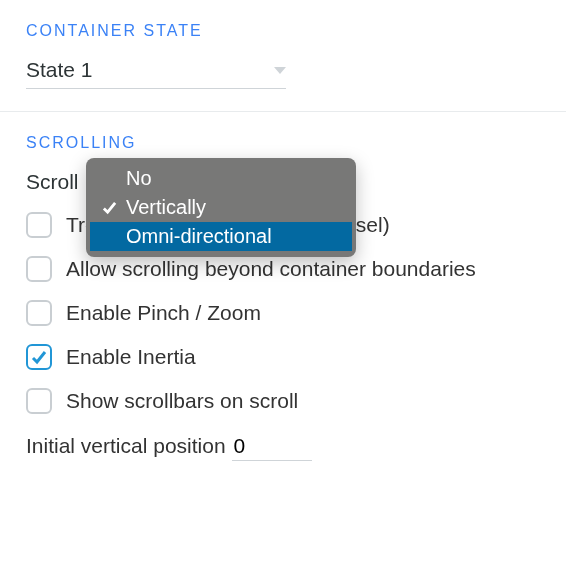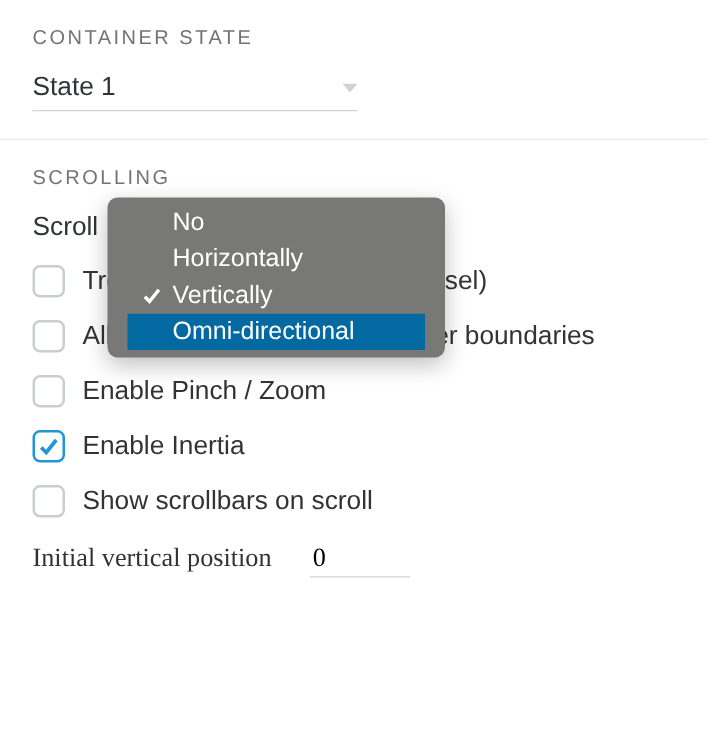--- a/index.html
+++ b/index.html
@@ -1,19 +1,19 @@
 <!DOCTYPE html>
 <html><head>
 <meta charset="utf-8">
 <style>
   * { box-sizing: border-box; margin: 0; padding: 0; }
   html, body { width: 566px; height: 588px; font-family: -apple-system, 'Helvetica Neue', Arial, sans-serif; background: #fff; color: #333; }
   .panel { padding: 22px 26px 0 26px; position: relative; }
   .section-heading {
-    font-size: 16px; letter-spacing: 2px; color: #737373; font-weight: 500;
+    font-size: 16px; letter-spacing: 2px; color: #3b82f6; font-weight: 500;
     margin-bottom: 18px;
   }
   .state-select {
     display: flex; align-items: center; justify-content: space-between;
     width: 260px; border-bottom: 1px solid #cfd4d8; padding-bottom: 6px;
     font-size: 21px; color: #2d3436; cursor: pointer; gap: 24px;
   }
   .state-select .caret {
     width: 0; height: 0; border-left: 6px solid transparent; border-right: 6px solid transparent;
     border-top: 7px solid #cfd4d8;
@@ -28,29 +28,29 @@
   }
   .chk {
     width: 26px; height: 26px; border: 2px solid #c9ced2; border-radius: 6px;
     display: flex; align-items: center; justify-content: center; flex-shrink: 0;
     cursor: pointer; background: #fff;
   }
   .chk.checked { border-color: #2196d6; }
   .chk.checked svg { display: block; }
   .chk svg { display: none; width: 16px; height: 16px; stroke: #2196d6; stroke-width: 3; fill: none; }
 
-  .num-row { display: flex; align-items: baseline; gap: 31px; font-size: 21px; color: #333; font-family: Liberation Serif, serif; }
+  .num-row { display: flex; align-items: baseline; gap: 6px; font-size: 21px; color: #333; }
   .num-input {
     width: 80px; border: none; border-bottom: 1px solid #cfd4d8; font-size: 21px;
     padding: 2px 2px; outline: none; font-family: inherit;
   }
 
   .dropdown {
     position: absolute; left: 86px; top: 158px; width: 270px;
-    background: #787877; border-radius: 8px; padding: 6px 16px;
+    background: #787877; border-radius: 8px; padding: 6px 4px;
     box-shadow: 0 6px 18px rgba(0,0,0,0.25);
     color: #fff; font-size: 20px;
   }
   .dropdown .item {
     display: flex; align-items: center; gap: 8px;
     padding: 3px 12px 3px 10px; cursor: pointer;
   }
   .dropdown .item .tick {
     width: 18px; height: 18px; flex-shrink: 0; display: flex; align-items: center; justify-content: center;
   }
@@ -116,24 +116,20 @@
   <div class="num-row">
     <span>Initial vertical position</span>
     <input class="num-input" value="0" style="">
   </div>
 
   <div class="dropdown">
     <div class="item">
       <span class="tick"></span>
       <span>No</span>
     </div>
-    <div class="item">
-      <span class="tick"></span>
-      <span>Horizontally</span>
-    </div>
     <div class="item selected">
       <span class="tick">
           <svg viewBox="0 0 16 16">
             <polyline points="2,9 6,13 14,3"></polyline>
           </svg>
         </span>
       <span>Vertically</span>
     </div>
     <div class="item highlight">
       <span class="tick"></span>

